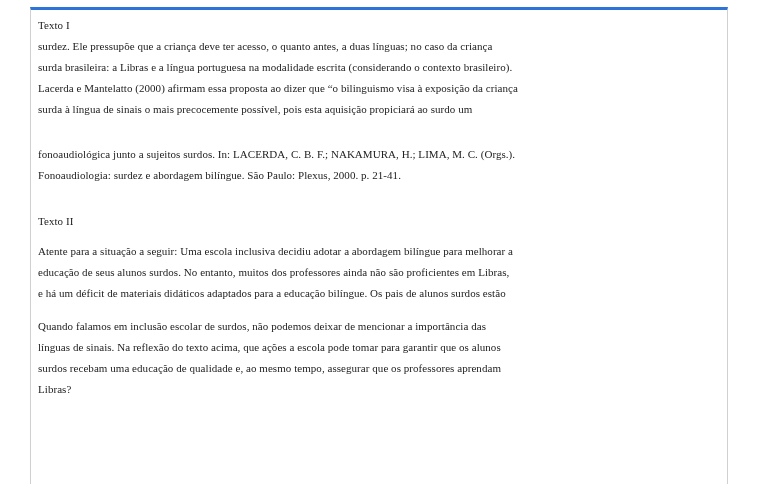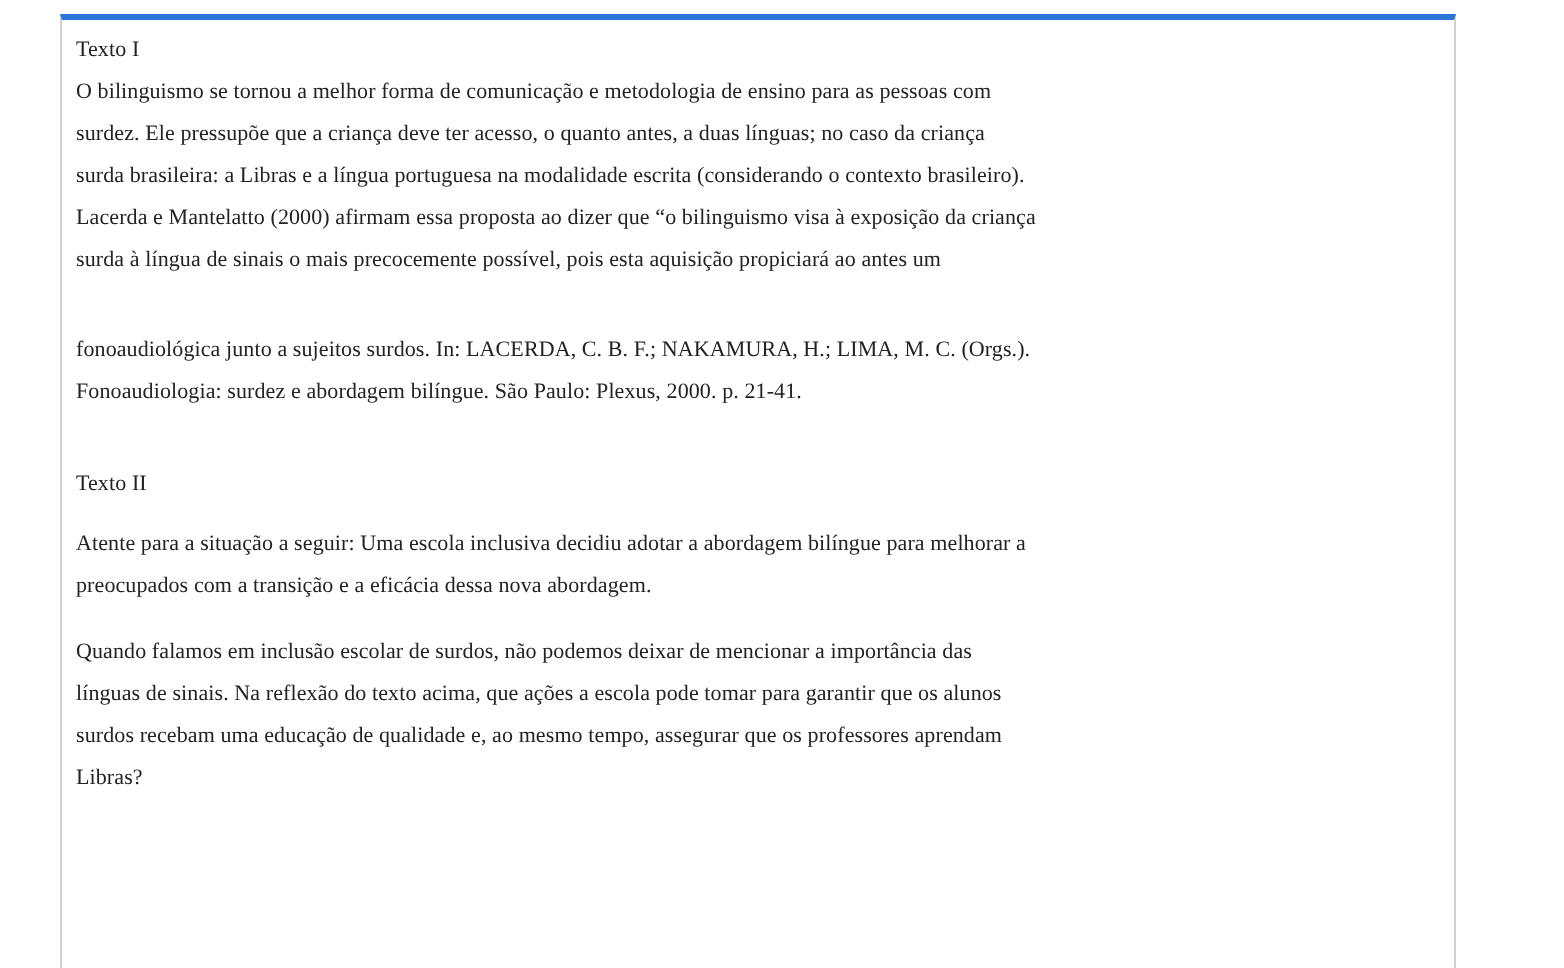--- a/index.html
+++ b/index.html
@@ -49,43 +49,43 @@
   </style>
 </head>
 <body>
 
 <div class="panel">
   <div class="content">
 
     <span class="line">Texto I</span>
 
     <div>
-      <span class="line">O bilinguismo se tornou a melhor forma de comunicação e metodologia de ensino para as pessoas com</span>
       <span class="line">surdez. Ele pressupõe que a criança deve ter acesso, o quanto antes, a duas línguas; no caso da criança</span>
       <span class="line">surda brasileira: a Libras e a língua portuguesa na modalidade escrita (considerando o contexto brasileiro).</span>
       <span class="line">Lacerda e Mantelatto (2000) afirmam essa proposta ao dizer que “o bilinguismo visa à exposição da criança</span>
-      <span class="line">surda à língua de sinais o mais precocemente possível, pois esta aquisição propiciará ao antes um</span>
+      <span class="line">surda à língua de sinais o mais precocemente possível, pois esta aquisição propiciará ao surdo um</span>
     </div>
 
     <div class="gap-1"></div>
 
     <div>
       <span class="line">fonoaudiológica junto a sujeitos surdos. In: LACERDA, C. B. F.; NAKAMURA, H.; LIMA, M. C. (Orgs.).</span>
       <span class="line">Fonoaudiologia: surdez e abordagem bilíngue. São Paulo: Plexus, 2000. p. 21-41.</span>
     </div>
 
     <div class="gap-2"></div>
 
     <span class="line">Texto II</span>
 
     <div class="gap-3"></div>
 
     <div>
       <span class="line">Atente para a situação a seguir: Uma escola inclusiva decidiu adotar a abordagem bilíngue para melhorar a</span>
-      <span class="line">preocupados com a transição e a eficácia dessa nova abordagem.</span>
+      <span class="line">educação de seus alunos surdos. No entanto, muitos dos professores ainda não são proficientes em Libras,</span>
+      <span class="line">e há um déficit de materiais didáticos adaptados para a educação bilíngue. Os pais de alunos surdos estão</span>
     </div>
 
     <div class="gap-4"></div>
 
     <div>
       <span class="line">Quando falamos em inclusão escolar de surdos, não podemos deixar de mencionar a importância das</span>
       <span class="line">línguas de sinais. Na reflexão do texto acima, que ações a escola pode tomar para garantir que os alunos</span>
       <span class="line">surdos recebam uma educação de qualidade e, ao mesmo tempo, assegurar que os professores aprendam</span>
       <span class="line">Libras?</span>
     </div>

